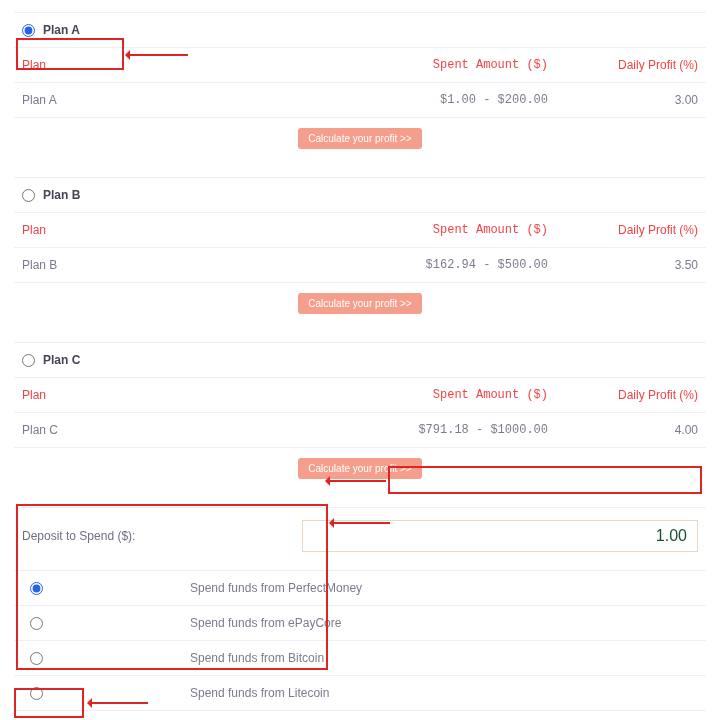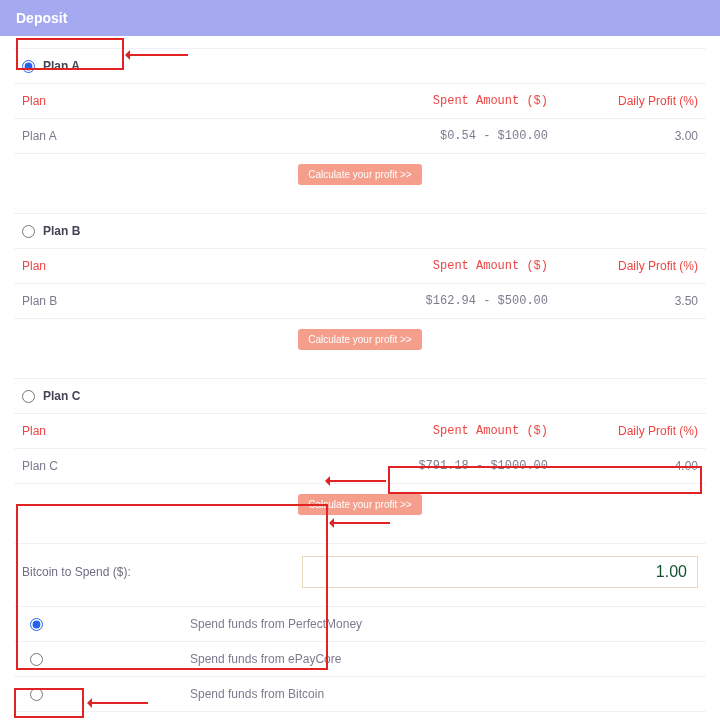--- a/index.html
+++ b/index.html
@@ -107,39 +107,36 @@
     border:5px solid transparent;
     border-right-color:#e02424;
   }
   .page-wrap{ position:relative; }
 </style>
 </head>
 <body>
 
 <div class="page-wrap">
 
-  <div class="header">
-    <span>Deposit</span>
-  </div>
 
   <div class="content">
 
     <div class="plan-block">
       <label class="plan-radio-row">
         <input type="radio" name="plan" checked="" style="">
         <span>Plan A</span>
       </label>
       <div class="plan-row hdr-row">
         <div class="col-plan">Plan</div>
         <div class="col-mid">Spent Amount ($)</div>
         <div class="col-right">Daily Profit (%)</div>
       </div>
       <div class="plan-row">
         <div class="col-plan">Plan A</div>
-        <div class="col-mid">$0.54 - $100.00</div>
+        <div class="col-mid">$1.00 - $200.00</div>
         <div class="col-right">3.00</div>
       </div>
       <div class="calc-wrap">
         <button class="calc-btn">Calculate your profit &gt;&gt;</button>
       </div>
     </div>
 
     <div class="plan-block">
       <label class="plan-radio-row">
         <input type="radio" name="plan" style="">
@@ -174,21 +171,21 @@
         <div class="col-plan">Plan C</div>
         <div class="col-mid">$791.18 - $1000.00</div>
         <div class="col-right">4.00</div>
       </div>
       <div class="calc-wrap">
         <button class="calc-btn">Calculate your profit &gt;&gt;</button>
       </div>
     </div>
 
     <div class="amount-row">
-      <div class="lbl">Bitcoin to Spend ($):</div>
+      <div class="lbl">Deposit to Spend ($):</div>
       <input class="amount-input" type="text" value="1.00" style="">
     </div>
 
     <div class="fund-list">
       <label class="fund-row">
         <span class="rcol">
             <input type="radio" name="fund" checked="" style="">
           </span>
         <span class="flabel">Spend funds from PerfectMoney</span>
       </label>

